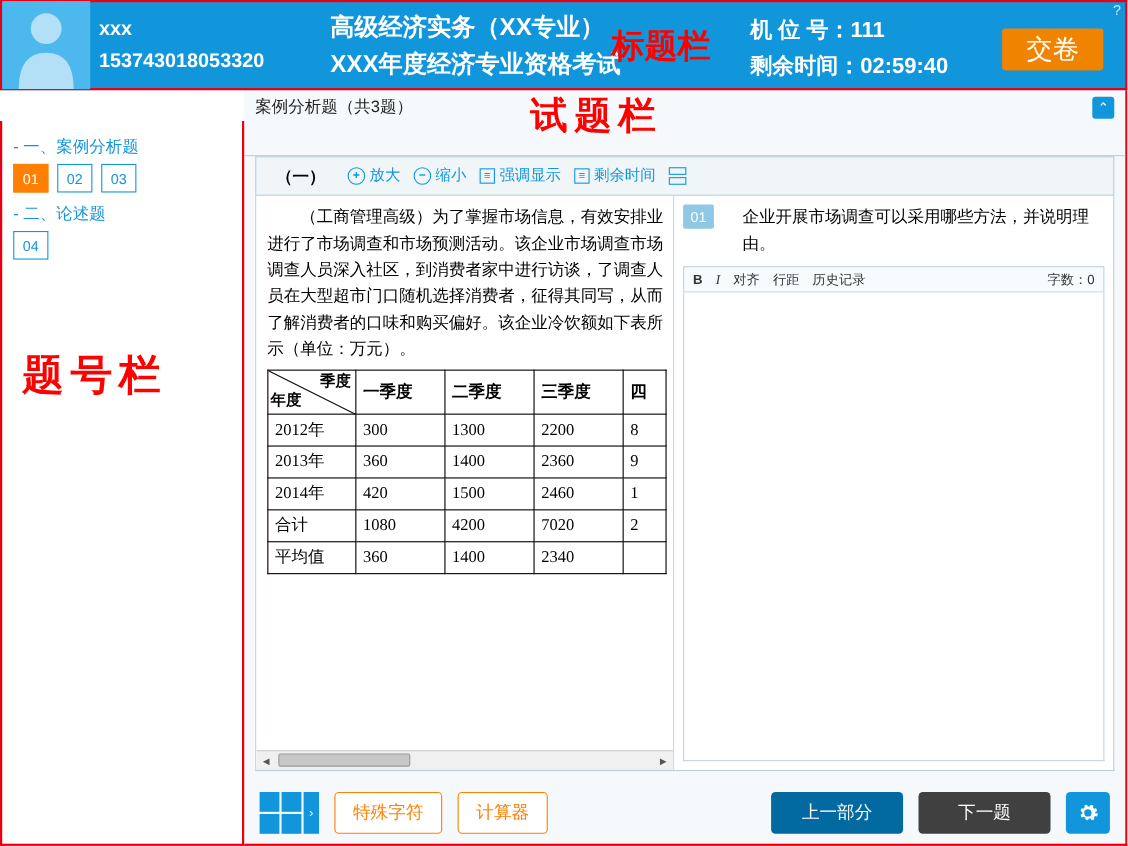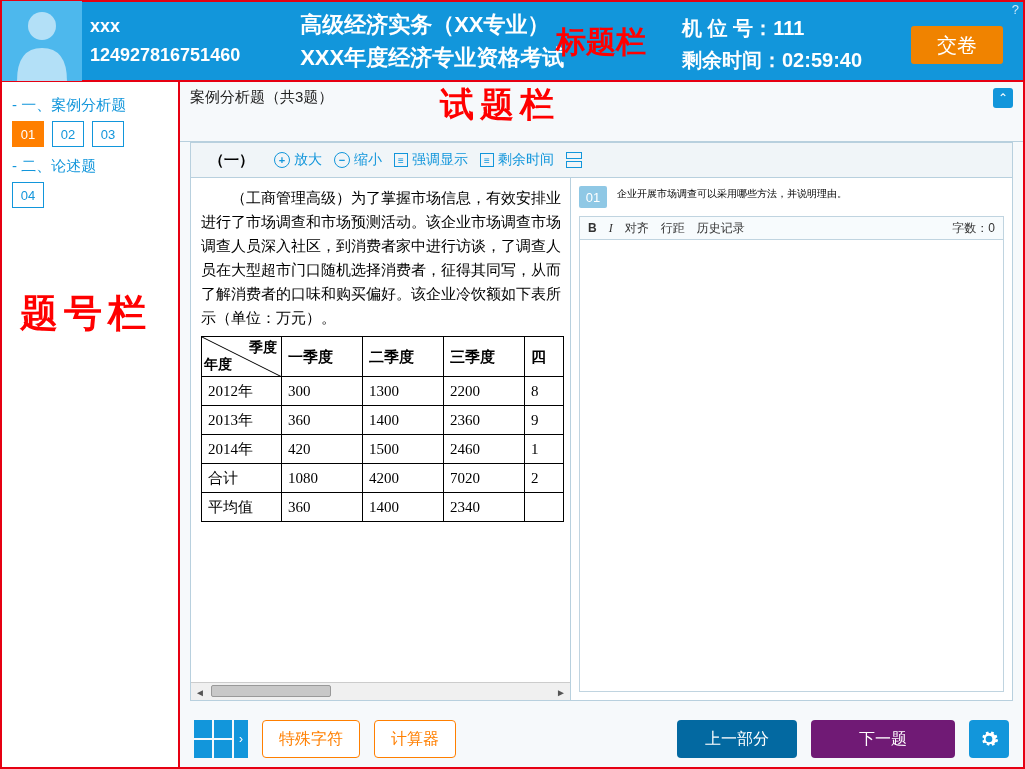--- a/index.html
+++ b/index.html
@@ -5,28 +5,28 @@
 * { box-sizing: border-box; margin: 0; padding: 0; }
 body { font-family: "Microsoft YaHei", SimSun, Arial, sans-serif; font-size: 14px; background: #fff; width: 1025px; height: 769px; overflow: hidden; }
 
 
 .header { position: relative; height: 82px; background: #1296db; border: 2px solid #e60012; display: flex; align-items: center; color: #fff; }
 .avatar { width: 80px; height: 80px; background: #4db8ed; display: flex; justify-content: center; align-items: flex-end; }
 .avatar svg { width: 60px; height: 75px; }
 .user-info { margin-left: 8px; font-size: 18px; font-weight: bold; line-height: 1.6; }
 .exam-title { margin-left: 60px; font-size: 22px; font-weight: bold; line-height: 1.5; }
 .right-info { position: absolute; left: 680px; top: 10px; font-size: 20px; font-weight: bold; line-height: 1.6; }
-.submit-btn { position: absolute; right: 20px; top: 24px; width: 92px; height: 38px; background: #f08300; color: #fff; font-size: 20px; border: none; border-radius: 3px; cursor: pointer; }
+.submit-btn { position: absolute; right: 20px; top: 24px; width: 92px; height: 38px; background: #f08300; color: #fff; font-size: 24px; border: none; border-radius: 3px; cursor: pointer; }
 .title-label { position: absolute; left: 554px; top: 20px; font-size: 30px; font-weight: bold; color: #ff0000; }
 .help-icon { position: absolute; top: 0; right: 4px; font-size: 13px; color: #cce9fa; }
 
 
 .body { display: flex; height: 687px; }
 
-.sidebar { width: 180px; border: 2px solid #e60012; border-top: none; padding: 8px 10px; background: #fff; position: relative; }
+.sidebar { width: 222px; border: 2px solid #e60012; border-top: none; padding: 8px 10px; background: #fff; position: relative; margin-top: 28px; }
 .side-section-title { color: #1296db; font-size: 15px; margin: 6px 0; }
 .side-section-title::before { content: "- "; color: #1296db; }
 .qnum-row { display: flex; gap: 8px; margin-bottom: 10px; }
 .qnum { width: 32px; height: 26px; border: 1px solid #1296db; color: #1296db; background: #fff; font-size: 13px; display: flex; align-items: center; justify-content: center; cursor: pointer; }
 .qnum.current { background: #ff7f00; border-color: #ff7f00; color: #fff; }
 .sidebar-label { position: absolute; top: 206px; left: 18px; font-size: 38px; font-weight: bold; color: #ff0000; letter-spacing: 6px; }
 
 .main { flex: 1; display: flex; flex-direction: column; border: 2px solid #e60012; border-top: none; border-left: none; background: #f6f9fb; }
 
 .main-header { height: 60px; position: relative; padding: 6px 10px; border-bottom: 1px solid #b8d0de; }
@@ -55,53 +55,53 @@
 .diag-th .bot-lab { position: absolute; left: 2px; bottom: 0; font-size: 14px; }
 .hscroll { height: 18px; background: #f0f0f0; border-top: 1px solid #ccc; position: relative; }
 .hscroll .thumb { position: absolute; left: 20px; top: 2px; width: 120px; height: 12px; background: #c8c8c8; border: 1px solid #999; border-radius: 2px; }
 .hscroll .ar { position: absolute; top: 0; width: 18px; height: 18px; display: flex; align-items: center; justify-content: center; font-size: 10px; color: #555;}
 .hscroll .ar.l { left: 0; }
 .hscroll .ar.r { right: 0; }
 
 .answer-pane { flex: 1; background: #fff; display: flex; flex-direction: column; padding: 8px; }
 .answer-head { display: flex; gap: 10px; align-items: flex-start; margin-bottom: 8px; }
 .answer-num { width: 28px; height: 22px; background: #8fc8e5; color: #fff; font-size: 13px; display: flex; align-items: center; justify-content: center; border-radius: 2px; }
-.answer-stem { flex: 1; font-size: 10px; line-height: 1.6; font-family: Liberation Sans, sans-serif;}
+.answer-stem { flex: 1; font-size: 15px; line-height: 1.6; font-family: Liberation Sans, sans-serif; margin-left: 16px;}
 .editor-tb { height: 24px; border: 1px solid #c0d4e0; display: flex; align-items: center; padding: 0 8px; font-size: 12px; color: #333; gap: 12px; background: #f7fbfd;}
 .editor-tb .sp { flex: 1; }
 .editor-tb b { font-weight: bold; }
 .editor-tb i { font-style: italic; font-family: serif;}
 .editor-area { flex: 1; border: 1px solid #c0d4e0; border-top: none; background: #fff; }
 
 .footer { height: 56px; display: flex; align-items: center; padding: 0 14px; gap: 14px; }
 .grid-btn { display: flex; align-items: center; cursor: pointer;}
 .grid-icon { display: grid; grid-template-columns: 18px 18px; grid-template-rows: 18px 18px; gap: 2px; }
 .grid-icon span { background: #1296db; }
 .grid-arrow { width: 14px; height: 38px; background: #1296db; color: #fff; display: flex; align-items: center; justify-content: center; margin-left: 2px; font-size: 12px;}
 .fbtn { height: 38px; border-radius: 4px; font-size: 16px; padding: 0 16px; cursor: pointer; border: none; }
 .fbtn.outline { background: #fff; border: 1px solid #ff7f00; color: #ff7f00; }
 .fbtn.gray { background: #0369a1; color: #fff; width: 120px;}
-.fbtn.blue { background: #701a75; color: #fff; width: 144px;}
+.fbtn.blue { background: #404040; color: #fff; width: 120px;}
 .fbtn.bluew { background: #1296db; color: #fff; width: 150px;}
 .gear-btn { width: 40px; height: 38px; background: #1296db; color: #fff; border: none; border-radius: 4px; display: flex; align-items: center; justify-content: center; cursor: pointer;}
 .footer .sp { flex: 1; }
 </style>
 </head>
 <body>
 
 <div class="header">
   <div class="avatar">
     <svg viewBox="0 0 60 75">
         <circle cx="30" cy="20" r="14" fill="#b3e0f7"></circle>
         <path d="M5 75 Q5 42 30 42 Q55 42 55 75 Z" fill="#b3e0f7"></path>
       </svg>
   </div>
   <div class="user-info">
     <div>xxx</div>
-    <div>124927816751460</div>
+    <div>153743018053320</div>
   </div>
   <div class="exam-title">
     <div>高级经济实务（XX专业）</div>
     <div>XXX年度经济专业资格考试</div>
   </div>
   <div class="right-info">
     <div><span>机 位 号：</span><span>111</span></div>
     <div><span>剩余时间：</span><span>02:59:40</span></div>
   </div>
   <button class="submit-btn">交卷</button>

